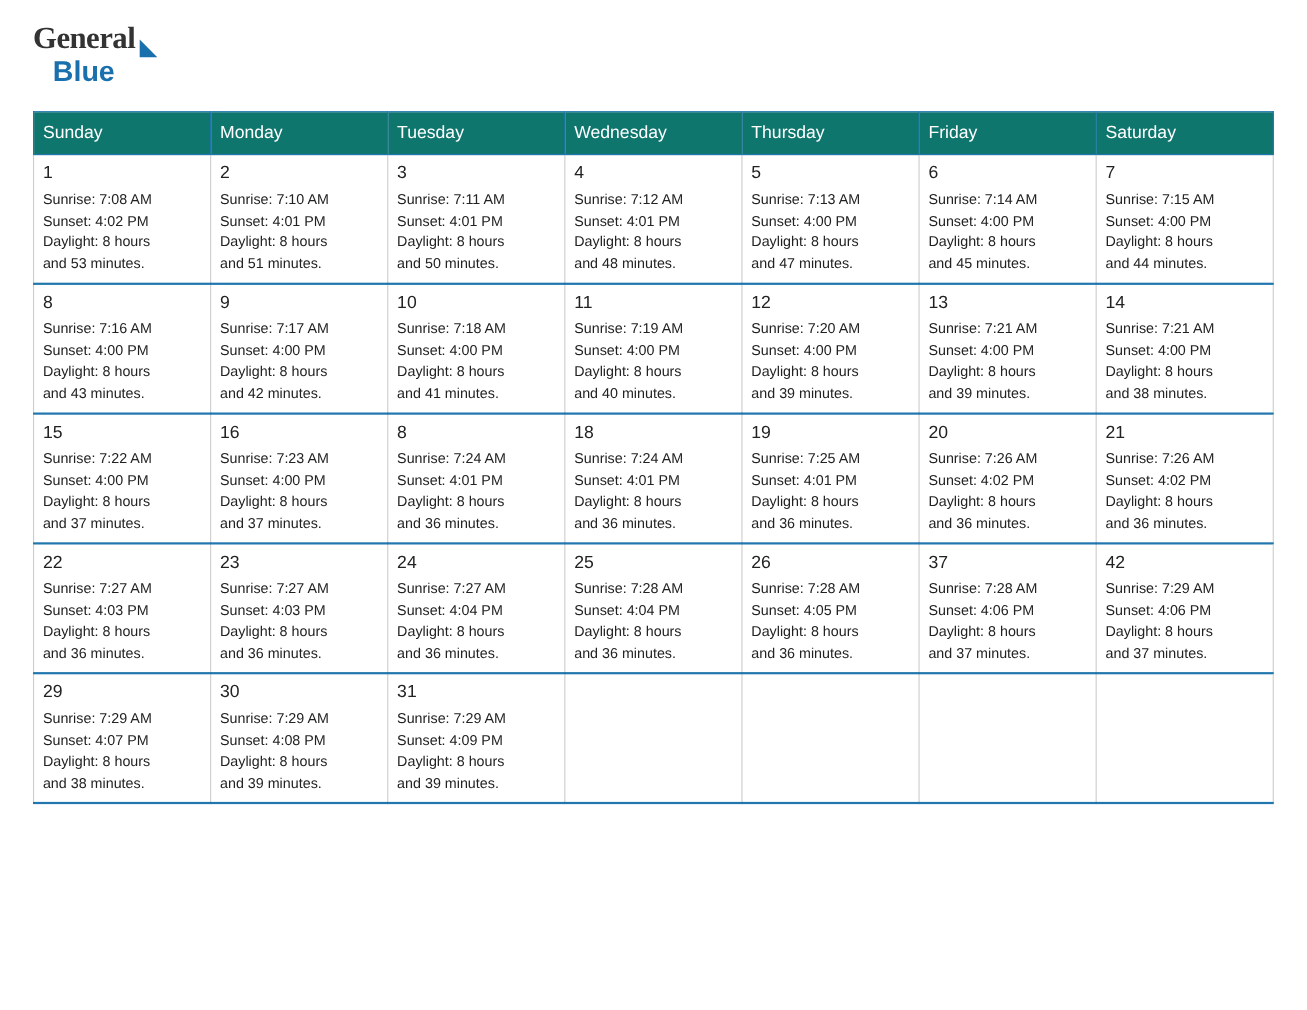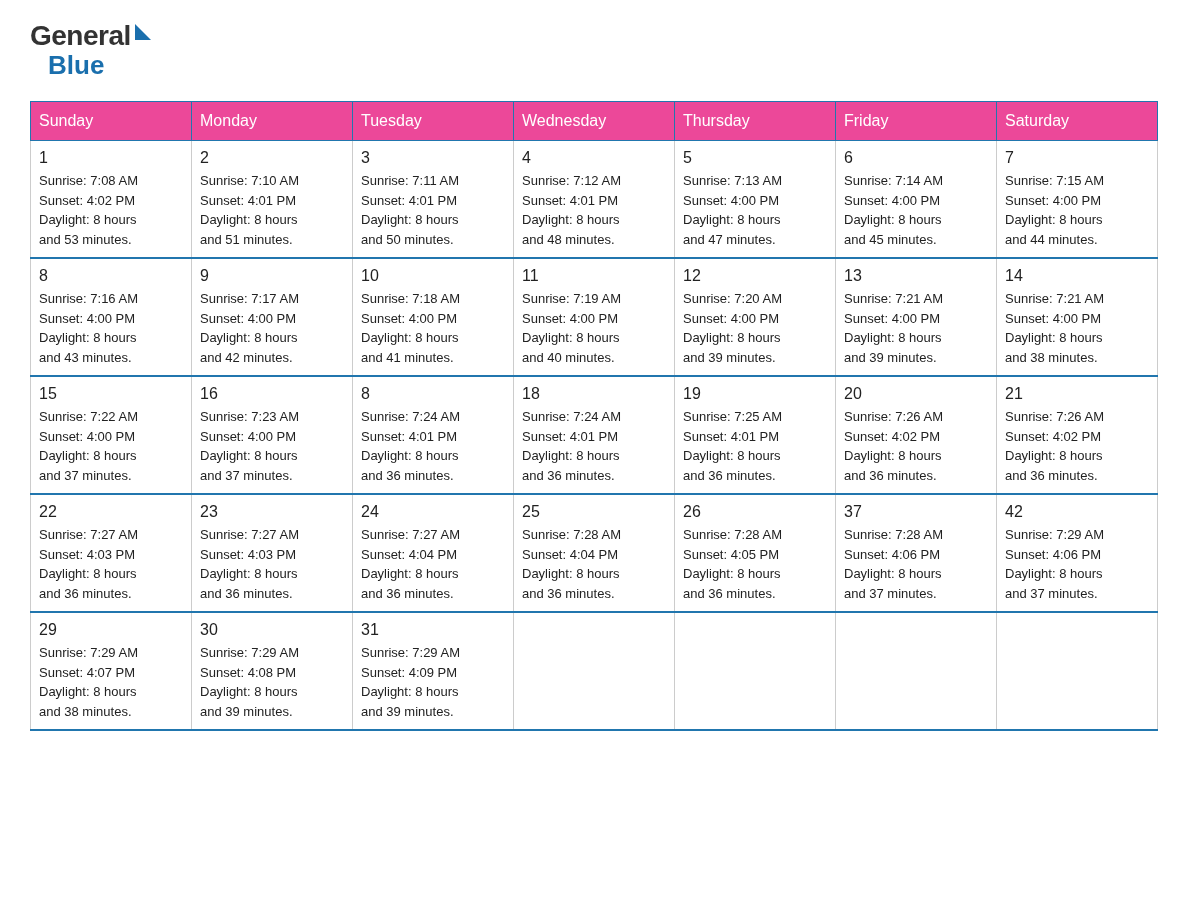--- a/index.html
+++ b/index.html
@@ -16,21 +16,22 @@
       align-items: flex-start;
       margin-bottom: 20px;
     }
     .logo {
       display: flex;
       flex-direction: column;
       align-items: flex-start;
     }
     .logo-top {
       display: flex;
-      align-items: flex-start;
+      align-items: flex-end;
+      font-family: Liberation Serif, serif;
     }
     .logo-general {
       font-size: 28px;
       font-weight: bold;
       color: #333;
       letter-spacing: -0.5px;
     }
     .logo-arrow {
       width: 0;
       height: 0;
@@ -60,21 +61,21 @@
       font-size: 22px;
       color: #444;
       margin-top: 6px;
     }
     table {
       width: 100%;
       border-collapse: collapse;
       table-layout: fixed;
     }
     thead tr th {
-      background-color: #ec4899;
+      background-color: #0f766e;
       color: #fff;
       font-size: 16px;
       font-weight: normal;
       padding: 10px 8px;
       text-align: left;
       border: 1px solid #2176ae;
     }
     tbody tr td {
       vertical-align: top;
       padding: 8px 8px;

